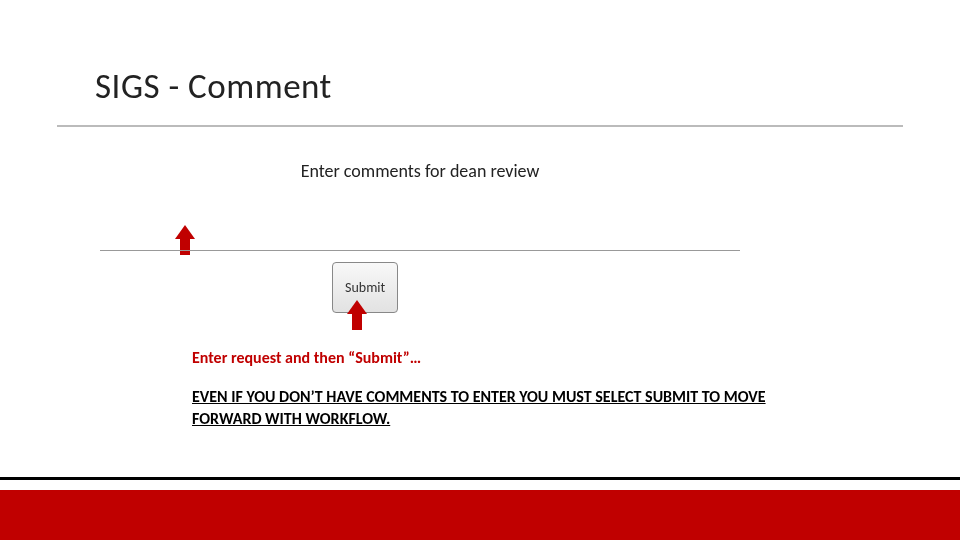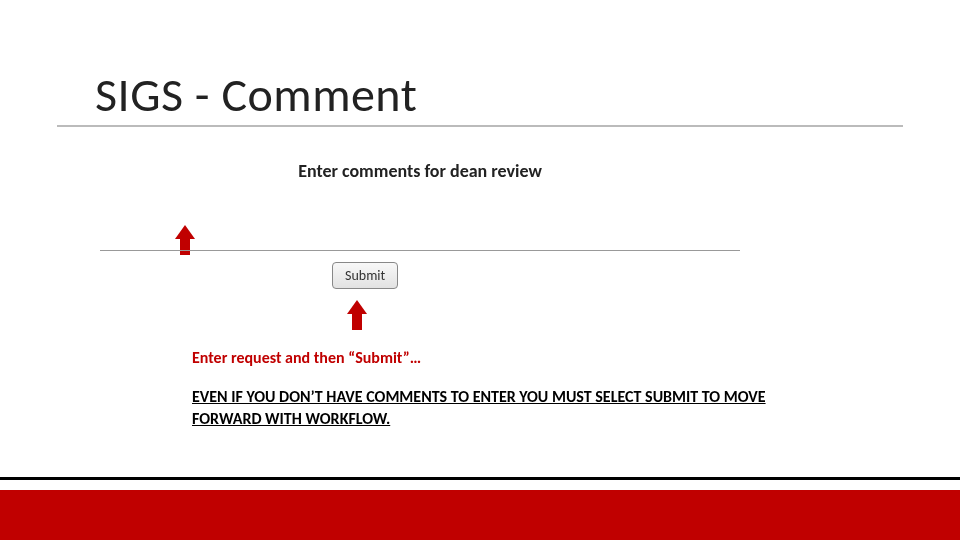--- a/index.html
+++ b/index.html
@@ -14,42 +14,42 @@
   .slide {
     position: relative;
     width: 960px;
     height: 540px;
     box-sizing: border-box;
   }
   .title {
     position: absolute;
     left: 95px;
     top: 65px;
-    font-size: 48px;
+    font-size: 35px;
     font-weight: 300;
     color: #222;
     letter-spacing: 0.5px;
   }
   .title-underline {
     position: absolute;
     left: 57px;
     right: 57px;
     top: 125px;
     height: 2px;
     background: #bbb;
   }
   .screenshot {
     position: absolute;
     left: 100px;
     top: 160px;
     width: 640px;
   }
   .section-heading {
     text-align: center;
-    font-weight: 700;
+    font-weight: 400;
     font-size: 18px;
     color: #222;
     margin-bottom: 10px;
   }
   .comment-box {
     background: #fff;
     border: 1px solid #777;
     font-family: "Courier New", monospace;
     font-size: 13px;
     color: #000;
@@ -105,21 +105,21 @@
   .submit-wrap {
     position: absolute;
     left: 332px;
     top: 262px;
   }
   .submit-btn {
     display: inline-block;
     border: 1px solid #888;
     border-radius: 4px;
     background: linear-gradient(#f8f8f8, #e2e2e2);
-    padding: 4px 12px;
+    padding: 16px 12px;
     font-size: 14px;
     color: #333;
     cursor: pointer;
   }
   .arrow2 {
     position: absolute;
     left: 347px;
     top: 300px;
   }
   .caption-red {

